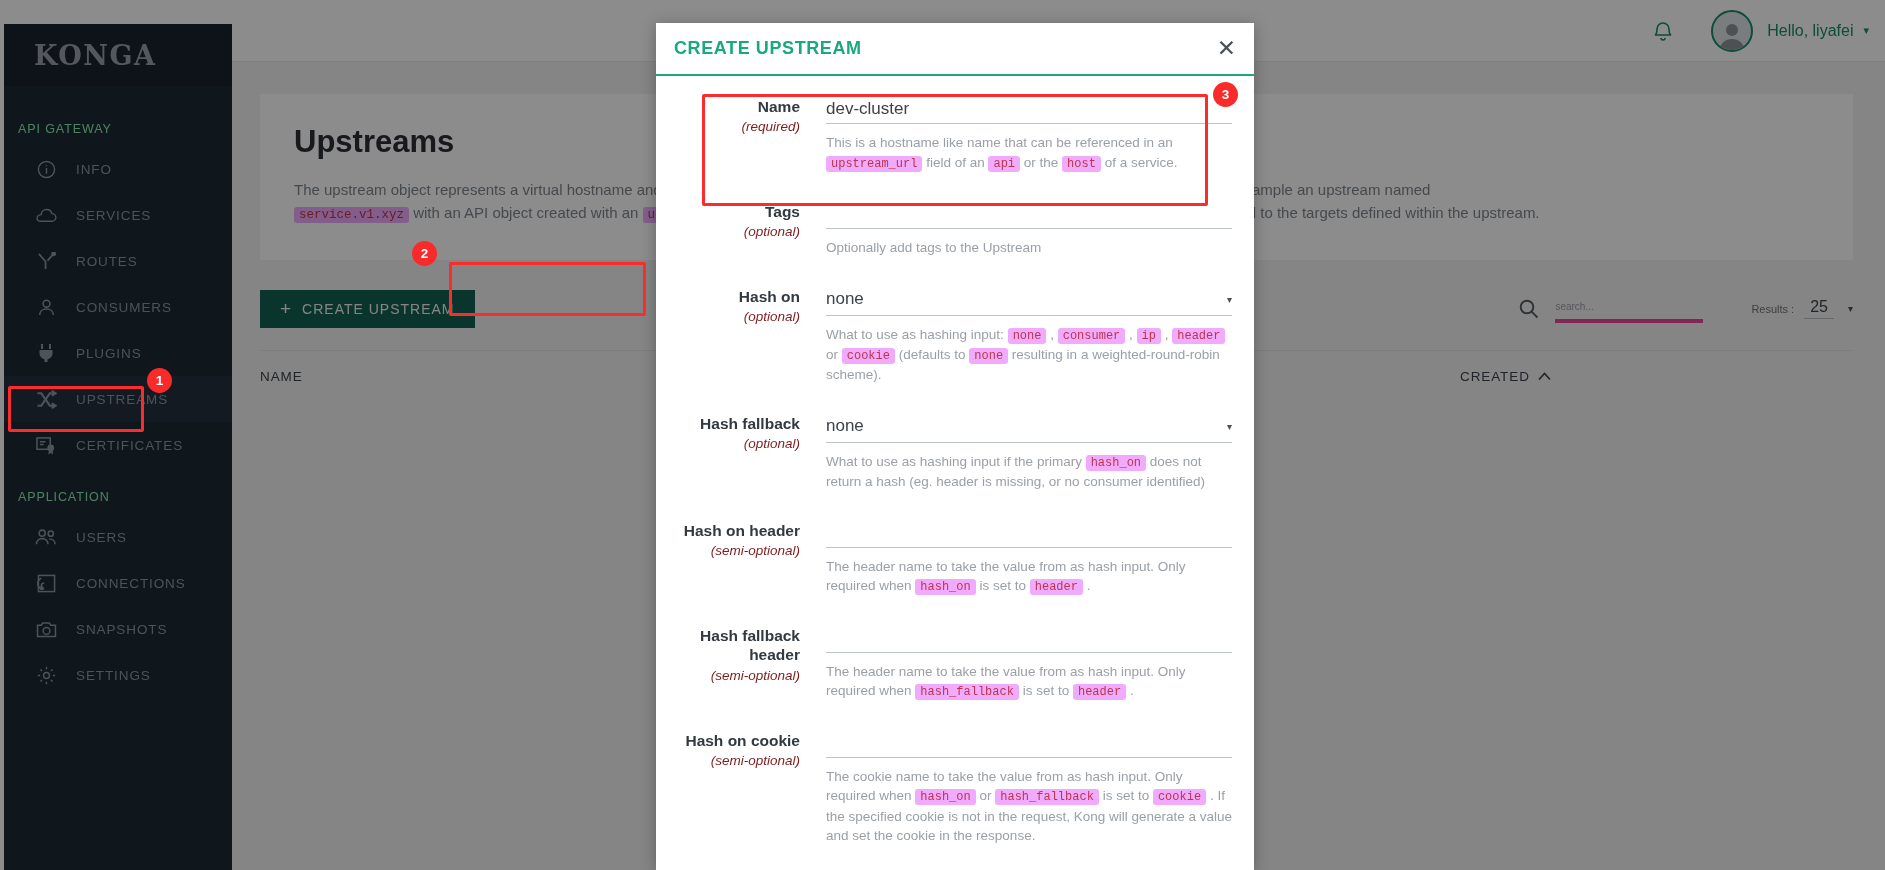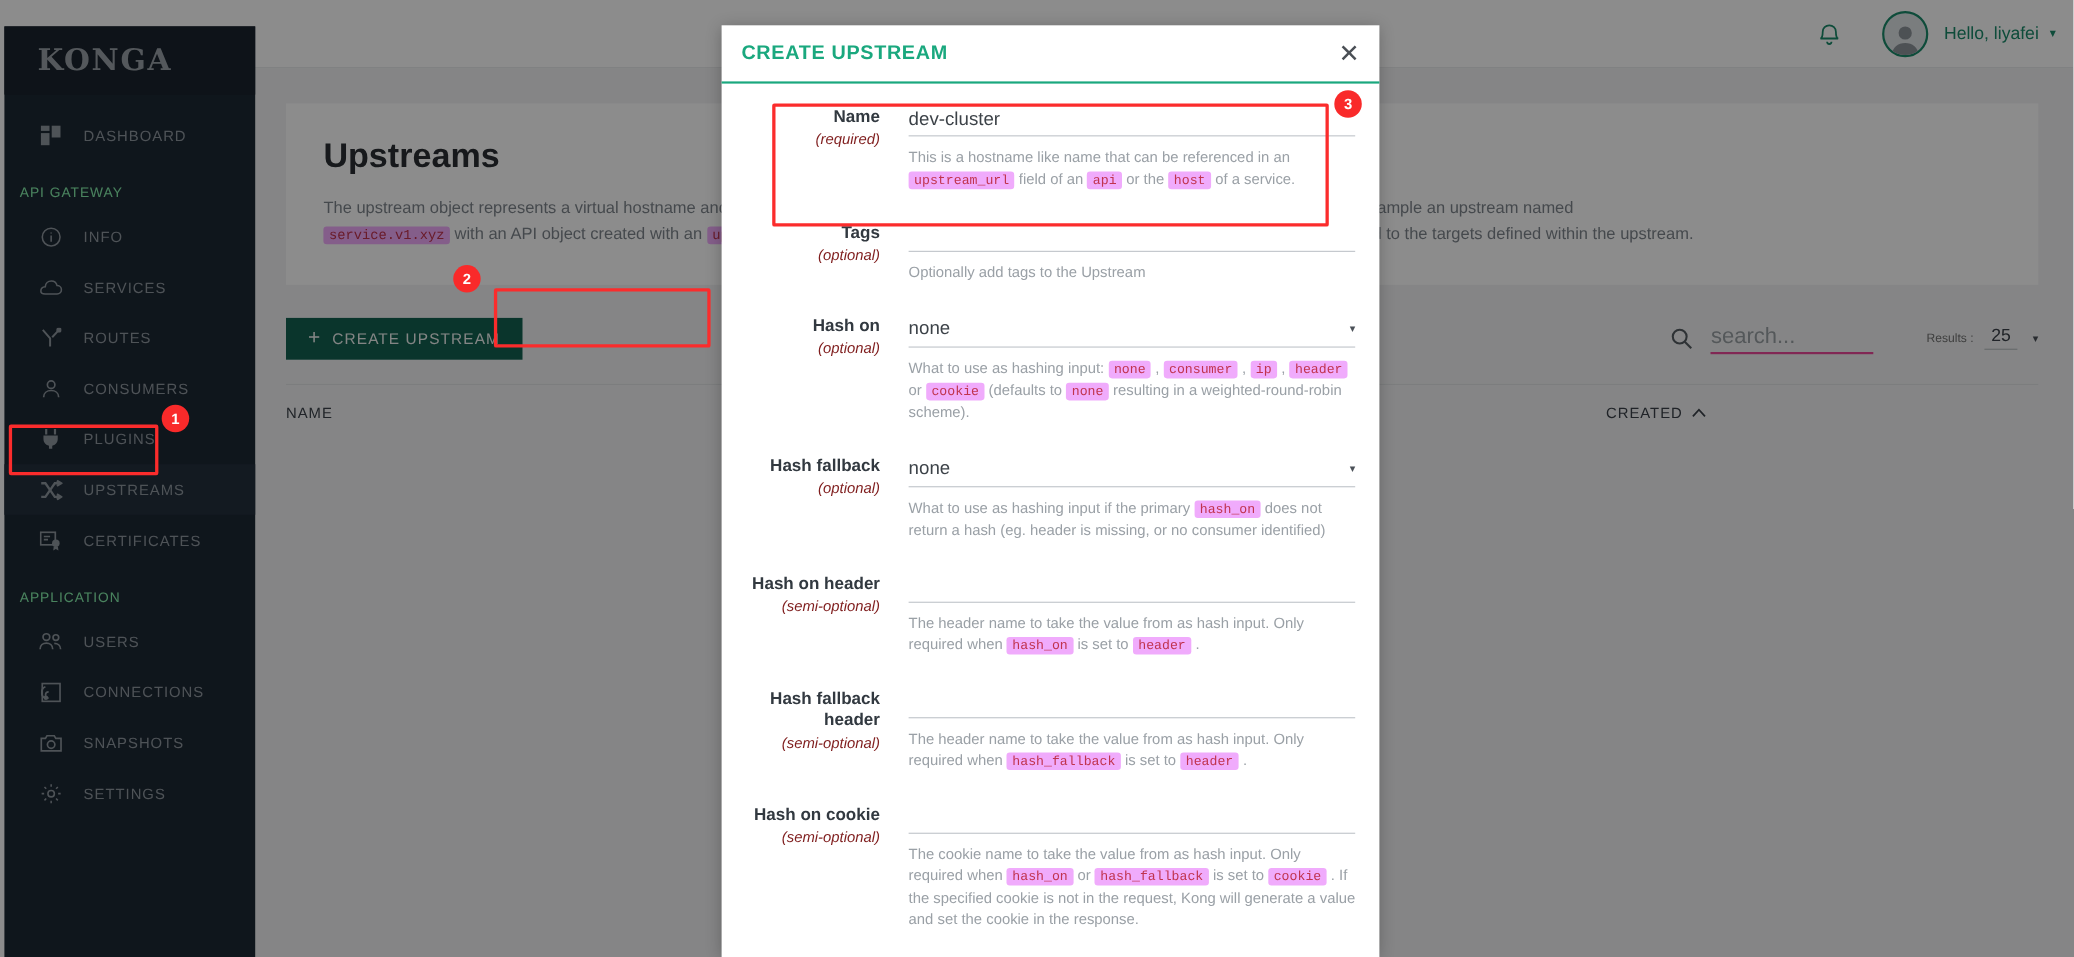--- a/index.html
+++ b/index.html
@@ -108,23 +108,23 @@
   .btn-create {
     background: #136150; color: #eef2f1;
     border: none; height: 38px; padding: 0 20px;
     font-size: 14px; letter-spacing: 1px; cursor: pointer;
     display: inline-flex; align-items: center;
   }
   .btn-create .plus { font-size: 19px; margin-right: 10px; font-weight: 300;}
   .search-area { display: flex; align-items: center; }
   .search-ico { color: #555c62; margin-right: 16px; display: flex; }
   .search-input {
-    border: none; border-bottom: 2px solid #ec4899;
+    border: none; border-bottom: 4px solid #ec4899;
     background: transparent; width: 148px; height: 28px;
-    font-size: 20px; color: #55595d; outline: none;
+    font-size: 10px; color: #55595d; outline: none;
     font-family: "Liberation Sans", sans-serif;
   }
   .search-input::placeholder { color: #9aa0a5; }
   .results-label { margin-left: 48px; font-size: 11px; color: #737373; text-align: right; }
   .results-val {
     margin-left: 10px; font-size: 16px; color: #3b4149;
     border-bottom: 1px solid #b9bdc1; padding: 0 6px 2px 6px;
   }
   .results-caret { margin-left: 14px; color: #4b5158; font-size: 10px;}
   .tablehead {
@@ -224,30 +224,20 @@
 <body>
 
 <div id="root">
 
   <div class="sidebar">
     <div class="brand">
       <span class="brand-text">KONGA</span>
     </div>
     <div id="nav-host">
         <div style="height: 14px;"></div>
-        <div class="nav-item">
-          <span class="nav-ico">
-            <svg width="19" height="19" viewBox="0 0 19 19" fill="currentColor">
-              <rect x="0" y="0" width="8" height="5"></rect>
-              <rect x="10" y="0" width="8" height="11"></rect>
-              <rect x="0" y="7" width="8" height="11"></rect>
-            </svg>
-          </span>
-          <span>DASHBOARD</span>
-        </div>
         <div class="nav-section">API GATEWAY</div>
         <div class="nav-item">
           <span class="nav-ico">
             <svg width="19" height="19" viewBox="0 0 20 20" fill="none" stroke="currentColor" stroke-width="1.5">
               <circle cx="10" cy="10" r="8.5"></circle>
               <path d="M10 8.5v6M10 5.6v.9"></path>
             </svg>
           </span>
           <span>INFO</span>
         </div>

